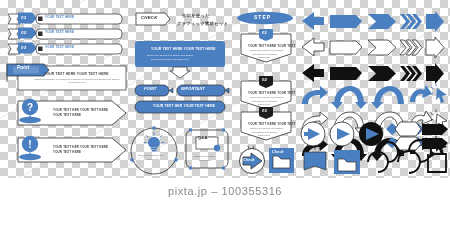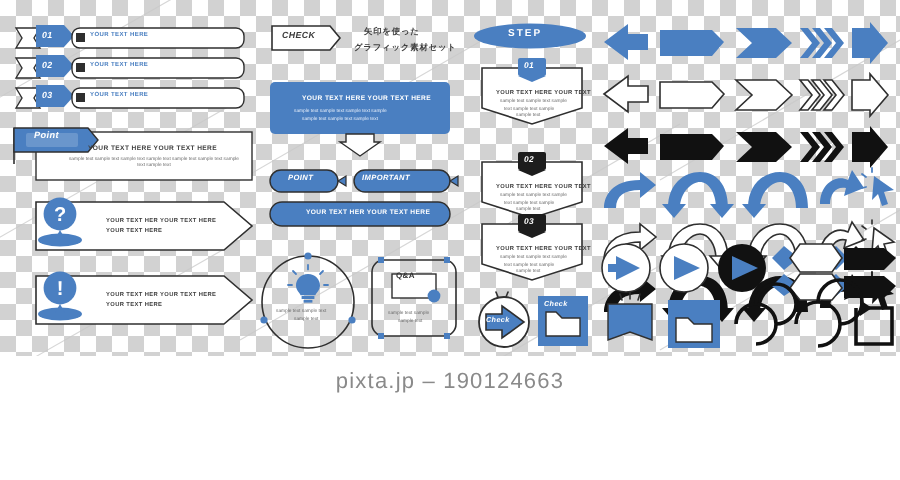--- a/index.html
+++ b/index.html
@@ -427,15 +427,15 @@
       <path d="M98,16 A11,11 0 1 1 109,27"></path>
       <path d="M120,16 A11,11 0 1 0 109,5"></path>
     </g>
     <g fill="none" stroke="#111111" stroke-width="1.8">
       <path d="M128,8 L128,26 L146,26 L146,8 L132,8"></path>
       <path d="M130,4 L136,8 L130,12" fill="#111111" stroke="none"></path>
     </g>
   </svg>
 
   <div class="wmband"></div>
-  <div class="wm">pixta.jp – 190124663</div>
+  <div class="wm">pixta.jp – 100355316</div>
 
 </div>
 
 </body></html>

